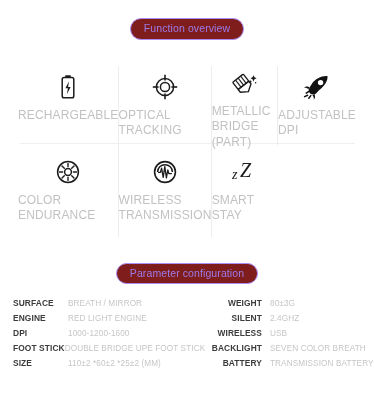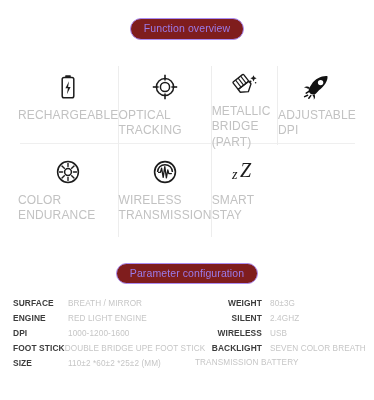--- a/index.html
+++ b/index.html
@@ -281,17 +281,18 @@
     </div>
     <div class="spec-row">
       <div class="spec-key">WIRELESS</div>
       <div class="spec-val">USB</div>
     </div>
     <div class="spec-row">
       <div class="spec-key">BACKLIGHT</div>
       <div class="spec-val">SEVEN COLOR BREATH</div>
     </div>
     <div class="spec-row">
+      <div class="spec-key">BATTERY</div>
       <div class="spec-val">TRANSMISSION BATTERY</div>
     </div>
   </div>
 
 </div>
 
 </body></html>

